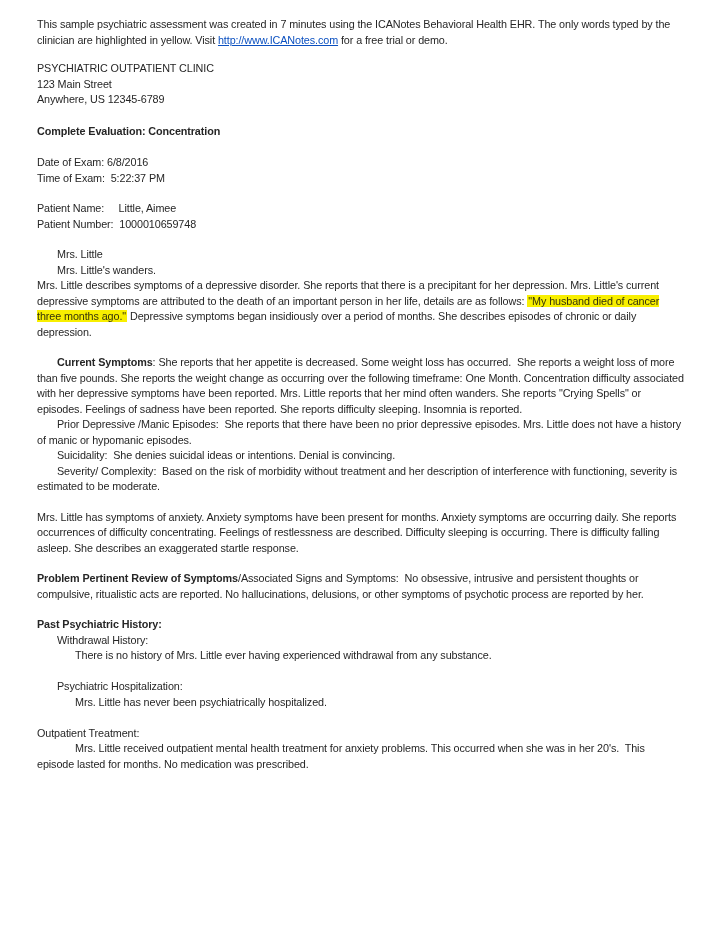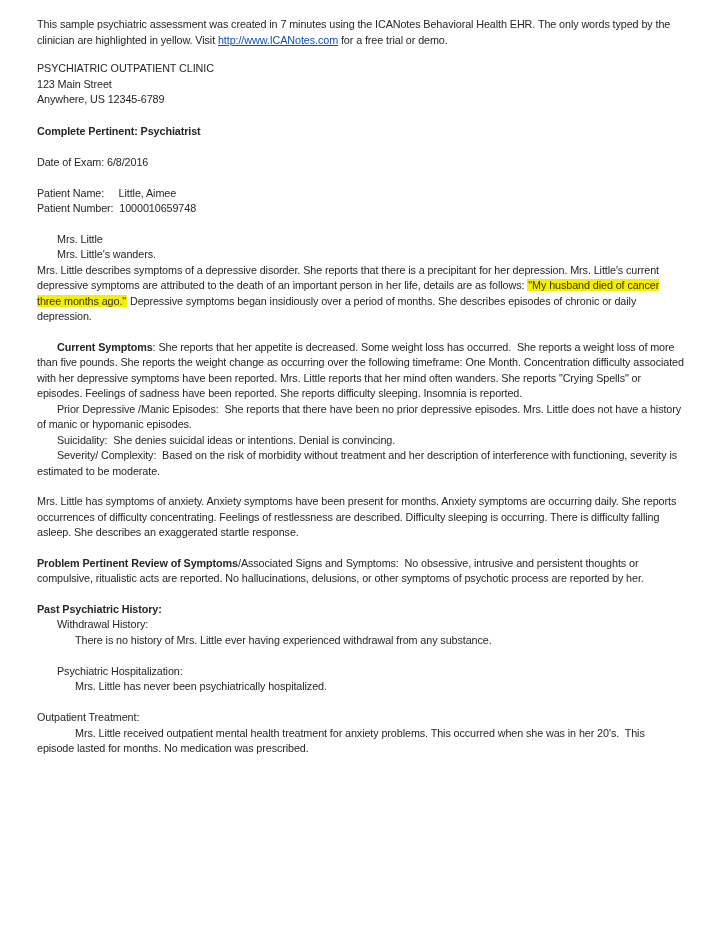--- a/index.html
+++ b/index.html
@@ -47,24 +47,25 @@
 <div class="page">
 
   <p class="para"><span>This sample psychiatric assessment was created in 7 minutes using the ICANotes Behavioral Health EHR. The only words typed by the clinician are highlighted in yellow. Visit </span><a class="link">http://www.ICANotes.com</a><span> for a free trial or demo.</span></p>
 
   <div class="center-block gap-sm">
     <div class="line">PSYCHIATRIC OUTPATIENT CLINIC</div>
     <div class="line">123 Main Street</div>
     <div class="line">Anywhere, US 12345-6789</div>
   </div>
 
-  <div class="center-block bold gap-md line">Complete Pertinent: Psychiatrist</div>
+  <div class="center-block bold gap-md line">Complete Evaluation: Concentration</div>
 
   <div class="block gap-md">
     <div class="line">Date of Exam: 6/8/2016</div>
+    <div class="line">Time of Exam:&nbsp; 5:22:37 PM</div>
   </div>
 
   <div class="block">
     <div class="line">Patient Name:&nbsp;&nbsp;&nbsp;&nbsp; Little, Aimee</div>
     <div class="line">Patient Number:&nbsp; 1000010659748</div>
   </div>
 
   <div class="block">
     <div class="line ind1">Mrs. Little</div>
     <div class="line ind1">Mrs. Little's wanders.</div>

